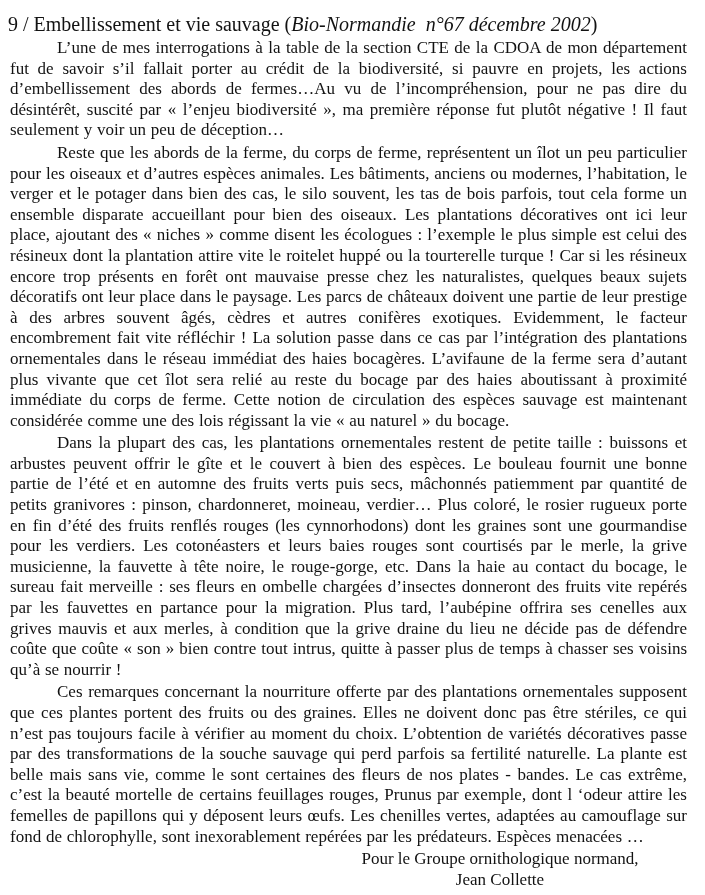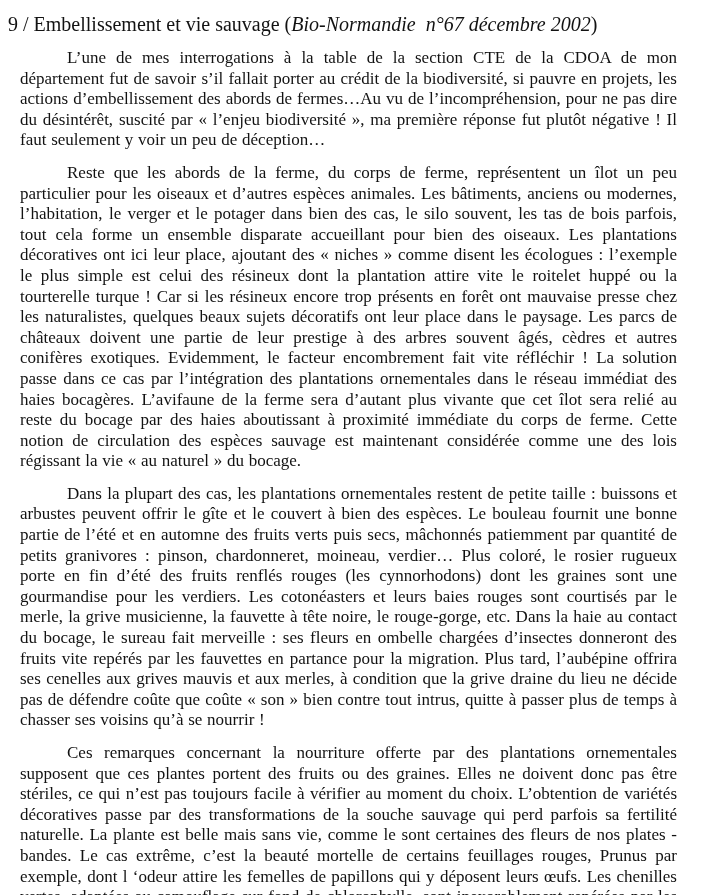--- a/index.html
+++ b/index.html
@@ -21,21 +21,21 @@
     font-size: 20px;
     line-height: 24px;
     font-weight: normal;
     margin: 0 0 2px 0;
     white-space: pre-wrap;
   }
   .doc-title .journal {
     font-style: italic;
   }
   .body-text p {
-    margin: 12px;
+    margin: 2px;
     font-size: 17px;
     line-height: 20.6px;
     text-align: justify;
     text-indent: 47px;
     word-spacing: 0.5px;
   }
   .signature {
     width: 400px;
     margin-left: 292px;
     text-align: center;
@@ -50,14 +50,18 @@
 
   <h1 class="doc-title"><span>9 / Embellissement et vie sauvage (</span><span class="journal">Bio-Normandie  n°67 décembre 2002</span><span>)</span></h1>
 
   <div class="body-text">
     <p>L’une de mes interrogations à la table de la section CTE de la CDOA de mon département fut de savoir s’il fallait porter au crédit de la biodiversité, si pauvre en projets, les actions d’embellissement des abords de fermes…Au vu de l’incompréhension, pour ne pas dire du désintérêt, suscité par « l’enjeu biodiversité », ma première réponse fut plutôt négative ! Il faut seulement y voir un peu de déception…</p>
     <p>Reste que les abords de la ferme, du corps de ferme, représentent un îlot un peu particulier pour les oiseaux et d’autres espèces animales. Les bâtiments, anciens ou modernes, l’habitation, le verger et le potager dans bien des cas, le silo souvent, les tas de bois parfois, tout cela forme un ensemble disparate accueillant pour bien des oiseaux. Les plantations décoratives ont ici leur place, ajoutant des « niches » comme disent les écologues : l’exemple le plus simple est celui des résineux dont la plantation attire vite le roitelet huppé ou la tourterelle turque ! Car si les résineux encore trop présents en forêt ont mauvaise presse chez les naturalistes, quelques beaux sujets décoratifs ont leur place dans le paysage. Les parcs de châteaux doivent une partie de leur prestige à des arbres souvent âgés, cèdres et autres conifères exotiques. Evidemment, le facteur encombrement fait vite réfléchir ! La solution passe dans ce cas par l’intégration des plantations ornementales dans le réseau immédiat des haies bocagères. L’avifaune de la ferme sera d’autant plus vivante que cet îlot sera relié au reste du bocage par des haies aboutissant à proximité immédiate du corps de ferme. Cette notion de circulation des espèces sauvage est maintenant considérée comme une des lois régissant la vie « au naturel » du bocage.</p>
     <p>Dans la plupart des cas, les plantations ornementales restent de petite taille : buissons et arbustes peuvent offrir le gîte et le couvert à bien des espèces. Le bouleau fournit une bonne partie de l’été et en automne des fruits verts puis secs, mâchonnés patiemment par quantité de petits granivores : pinson, chardonneret, moineau, verdier… Plus coloré, le rosier rugueux porte en fin d’été des fruits renflés rouges (les cynnorhodons) dont les graines sont une gourmandise pour les verdiers. Les cotonéasters et leurs baies rouges sont courtisés par le merle, la grive musicienne, la fauvette à tête noire, le rouge-gorge, etc. Dans la haie au contact du bocage, le sureau fait merveille : ses fleurs en ombelle chargées d’insectes donneront des fruits vite repérés par les fauvettes en partance pour la migration. Plus tard, l’aubépine offrira ses cenelles aux grives mauvis et aux merles, à condition que la grive draine du lieu ne décide pas de défendre coûte que coûte « son » bien contre tout intrus, quitte à passer plus de temps à chasser ses voisins qu’à se nourrir !</p>
     <p>Ces remarques concernant la nourriture offerte par des plantations ornementales supposent que ces plantes portent des fruits ou des graines. Elles ne doivent donc pas être stériles, ce qui n’est pas toujours facile à vérifier au moment du choix. L’obtention de variétés décoratives passe par des transformations de la souche sauvage qui perd parfois sa fertilité naturelle. La plante est belle mais sans vie, comme le sont certaines des fleurs de nos plates - bandes. Le cas extrême, c’est la beauté mortelle de certains feuillages rouges, Prunus par exemple, dont l ‘odeur attire les femelles de papillons qui y déposent leurs œufs. Les chenilles vertes, adaptées au camouflage sur fond de chlorophylle, sont inexorablement repérées par les prédateurs. Espèces menacées …</p>
   </div>
 
+  <div class="signature">
+    <div>Pour le Groupe ornithologique normand,</div>
+    <div>Jean Collette</div>
+  </div>
 
 </div>
 
 </body></html>

